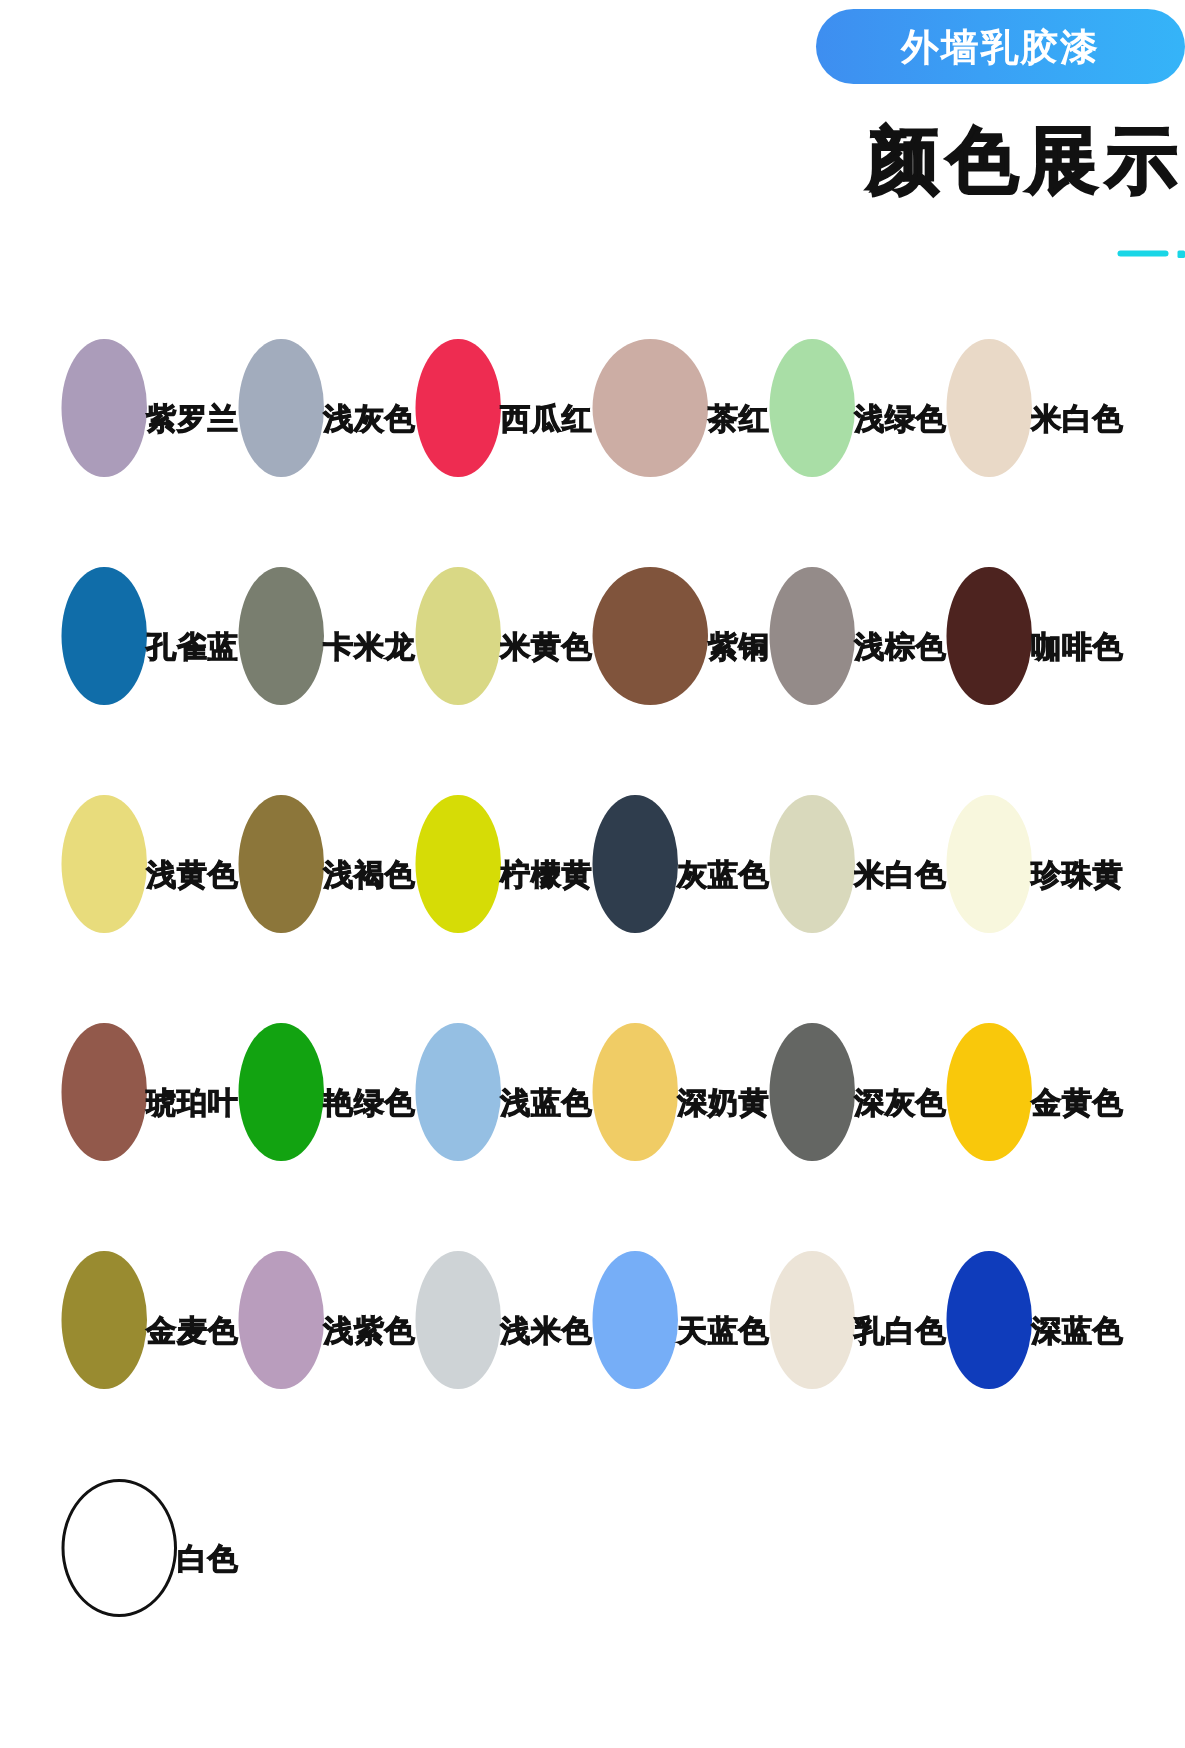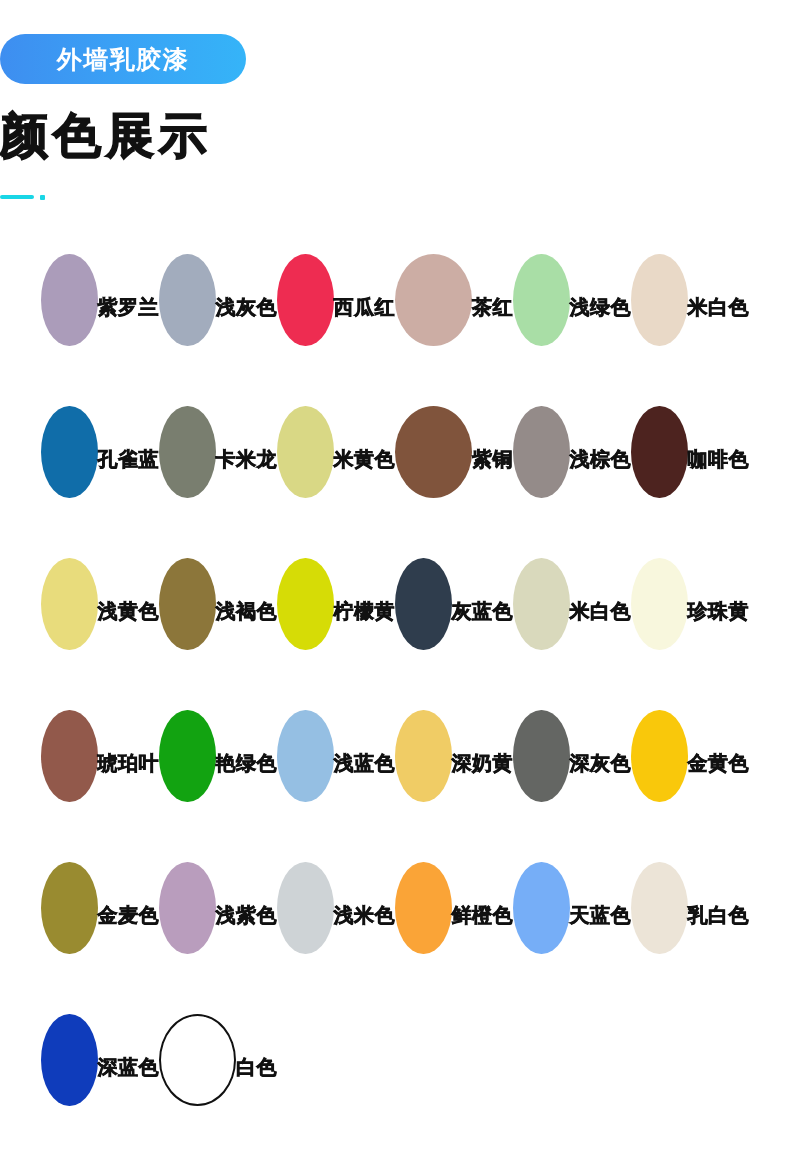--- a/index.html
+++ b/index.html
@@ -11,24 +11,24 @@
     height: 1165px;
     background: #ffffff;
     font-family: "Liberation Sans", "DejaVu Sans", sans-serif;
     overflow: hidden;
     position: relative;
   }
 
   
   .header {
     width: 100%;
-    padding-top: 34px;
+    padding-top: 6px;
     display: flex;
     flex-direction: column;
-    align-items: flex-start;
+    align-items: flex-end;
   }
 
   .badge {
     display: inline-flex;
     align-items: center;
     justify-content: center;
     width: 246px;
     height: 50px;
     border-radius: 25px;
     background: linear-gradient(90deg, #3e8ef0 0%, #3aa0f5 45%, #35b4f8 100%);
@@ -224,24 +224,20 @@
     </div>
     <div class="cell">
       <div class="swatch" style="background: rgb(185, 157, 189);"></div>
       <div class="swatch-label">浅紫色</div>
     </div>
     <div class="cell">
       <div class="swatch" style="background: rgb(206, 211, 214);"></div>
       <div class="swatch-label">浅米色</div>
     </div>
     <div class="cell">
-      <div class="swatch" style="background: rgb(250, 164, 55);"></div>
-      <div class="swatch-label">鲜橙色</div>
-    </div>
-    <div class="cell">
       <div class="swatch" style="background: rgb(118, 174, 247);"></div>
       <div class="swatch-label">天蓝色</div>
     </div>
     <div class="cell">
       <div class="swatch" style="background: rgb(236, 228, 215);"></div>
       <div class="swatch-label">乳白色</div>
     </div>
     <div class="cell">
       <div class="swatch" style="background: rgb(15, 60, 187);"></div>
       <div class="swatch-label">深蓝色</div>

